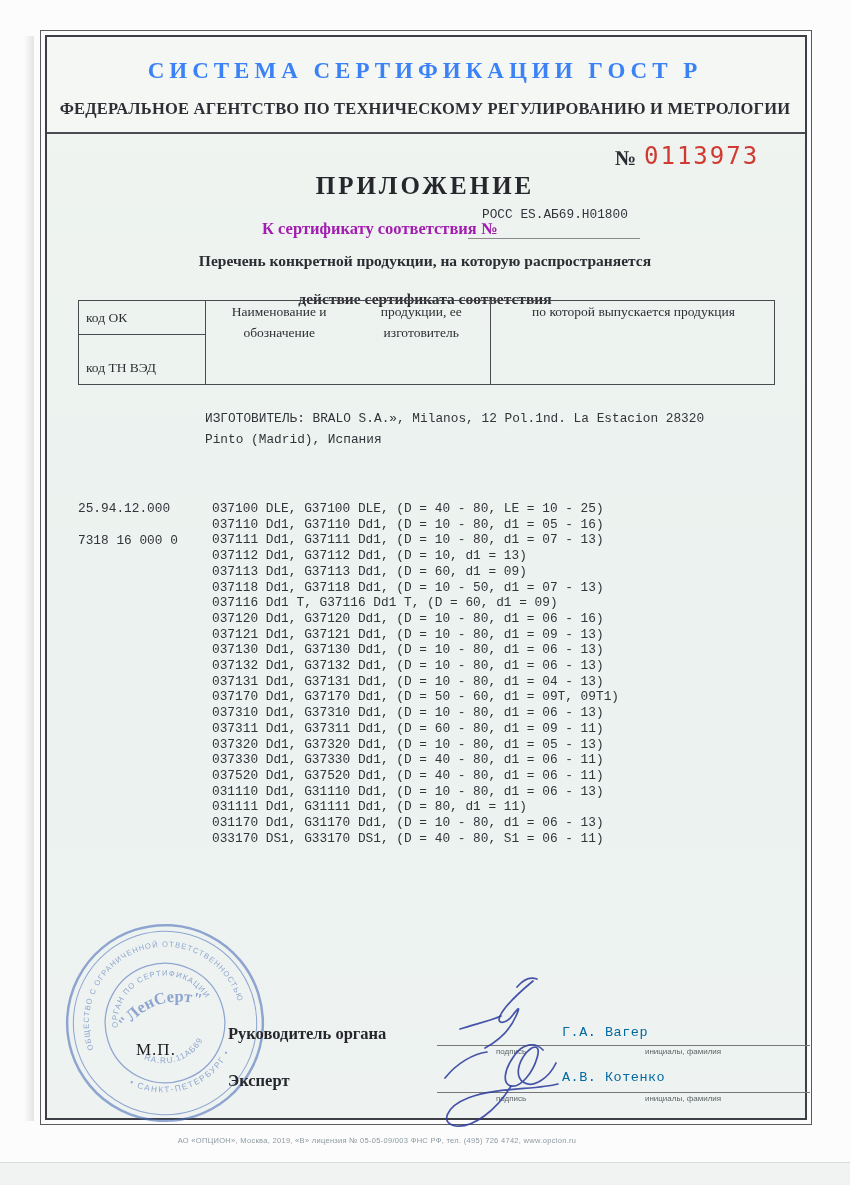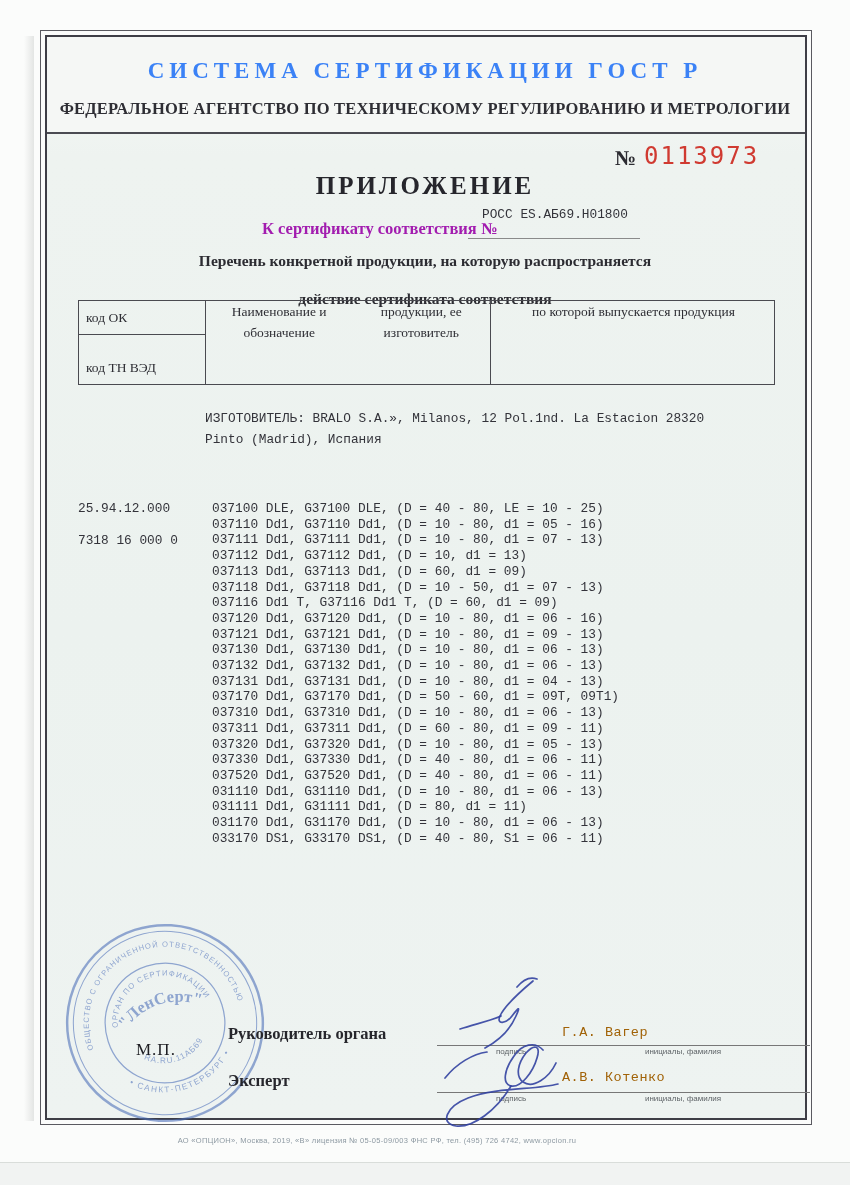--- a/index.html
+++ b/index.html
@@ -33,21 +33,21 @@
   .ptable .c1 .cell.top{border-bottom:1px solid #4a4a50;}
   .ptable .c2{border-right:1px solid #4a4a50;}
   .ptable .c2,.ptable .c3{display:flex;flex-direction:row;justify-content:center;text-align:center;
     font-size:13.5px;line-height:21px;color:#2e2e34;}
   
   .prodlist div{line-height:15.7px;white-space:pre;}
   
   .sig-label{font-weight:bold;font-size:16.5px;color:#26262c;}
   .caption{font-family:"Liberation Sans","DejaVu Sans",sans-serif;font-size:8px;color:#5f6468;}
   .sig-line{border-bottom:1px solid #777;height:1px;}
-  .name-mono{font-family:"Liberation Mono","DejaVu Sans Mono",monospace;font-size:13.5px;letter-spacing:.5px;color:#a16207;}
+  .name-mono{font-family:"Liberation Mono","DejaVu Sans Mono",monospace;font-size:13.5px;letter-spacing:.5px;color:#0369a1;}
   .mp{font-size:17px;color:#1d1d22;letter-spacing:1px;}
   .footer-print{font-family:"Liberation Sans","DejaVu Sans",sans-serif;font-size:7.5px;color:#8d99a2;letter-spacing:.3px;}
   .stamp-svg{opacity:.58;}
   .sig-svg path{fill:none;stroke:#2e3e9e;stroke-width:1.7;stroke-linecap:round;opacity:.88;}
 </style>
 </head>
 <body>
 
 <div class="screen">
 

